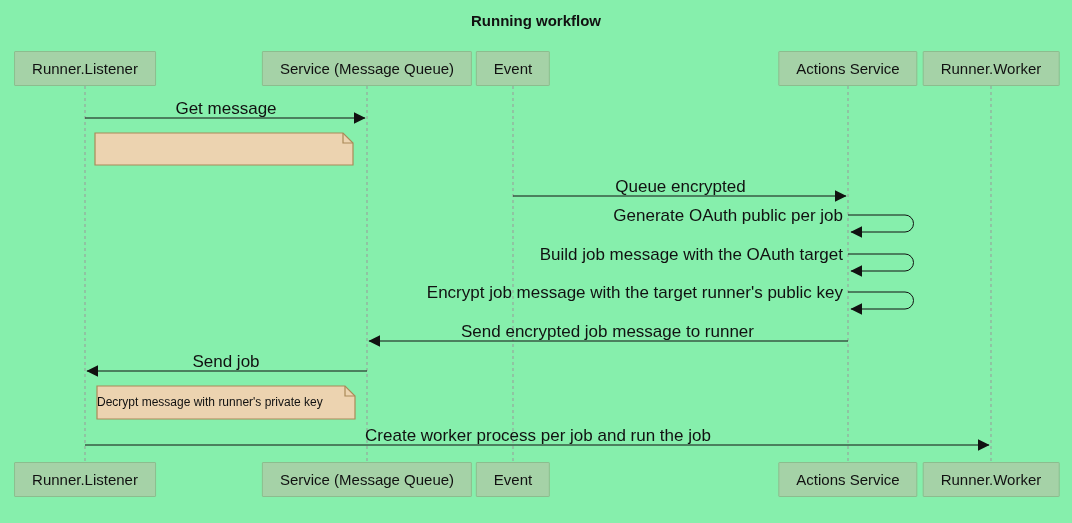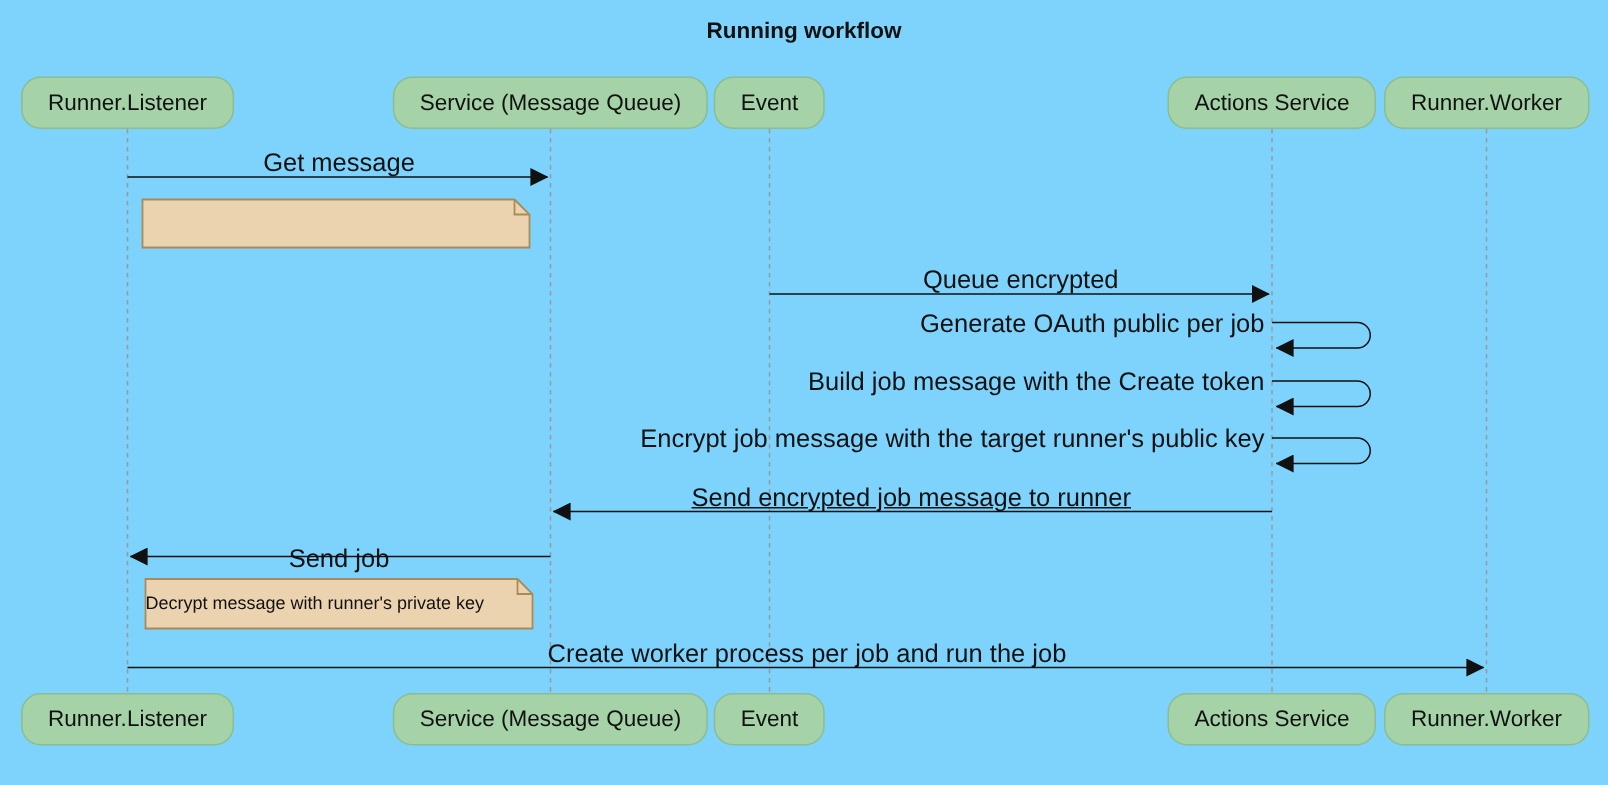--- a/index.html
+++ b/index.html
@@ -13,21 +13,21 @@
   }
   *{margin:0;padding:0;box-sizing:border-box;}
   body{
     font-family:"Liberation Sans", sans-serif;
     background:#ffffff;
   }
   .diagram{
     position:relative;
     width:1072px;
     height:523px;
-    background:#7dd3fc;
+    background:#86efac;
     overflow:hidden;
   }
   .title{
     position:absolute;
     left:0; top:12px; width:100%;
     text-align:center;
     font-size:15px;
     font-weight:bold;
     color:var(--text);
   }
@@ -37,21 +37,21 @@
     width:1072px; height:523px;
   }
   .actor{
     position:absolute;
     transform:translateX(-50%);
     height:35px;
     line-height:33px;
     padding:0 17px;
     background:var(--actor-fill);
     border:1px solid var(--actor-border);
-    border-radius:13px;
+    border-radius:1px;
     font-size:15px;
     color:var(--text);
     white-space:nowrap;
   }
   .actor.top{top:51px;}
   .actor.bottom{top:462px;}
   .msg{
     position:absolute;
     font-size:17px;
     line-height:14px;
@@ -106,24 +106,24 @@
 
   <div class="actor top" style="left:85px">Runner.Listener</div>
   <div class="actor top" style="left:367px">Service (Message Queue)</div>
   <div class="actor top" style="left:513px">Event</div>
   <div class="actor top" style="left:848px">Actions Service</div>
   <div class="actor top" style="left:991px">Runner.Worker</div>
 
   <div class="msg" style="left:85px;  top:102px; width:282px;">Get message</div>
   <div class="msg" style="left:513px; top:180px; width:335px;">Queue encrypted</div>
   <div class="msg right-align" style="left:300px; top:209px; width:543px;">Generate OAuth public per job</div>
-  <div class="msg right-align" style="left:300px; top:248px; width:543px;">Build job message with the Create token</div>
+  <div class="msg right-align" style="left:300px; top:248px; width:543px;">Build job message with the OAuth target</div>
   <div class="msg right-align" style="left:300px; top:286px; width:543px;">Encrypt job message with the target runner's public key</div>
-  <div class="msg" style="left:367px; top:325px; width:481px;text-decoration:underline;">Send encrypted job message to runner</div>
-  <div class="msg" style="left:85px;  top:366px; width:282px;">Send job</div>
+  <div class="msg" style="left:367px; top:325px; width:481px;">Send encrypted job message to runner</div>
+  <div class="msg" style="left:85px;  top:355px; width:282px;">Send job</div>
   <div class="msg" style="left:85px;  top:429px; width:906px;">Create worker process per job and run the job</div>
 
   <div class="note-text" style="left:97px; top:394px; width:217px;">Decrypt message with runner's private key</div>
 
   <div class="actor bottom" style="left:85px">Runner.Listener</div>
   <div class="actor bottom" style="left:367px">Service (Message Queue)</div>
   <div class="actor bottom" style="left:513px">Event</div>
   <div class="actor bottom" style="left:848px">Actions Service</div>
   <div class="actor bottom" style="left:991px">Runner.Worker</div>
 

